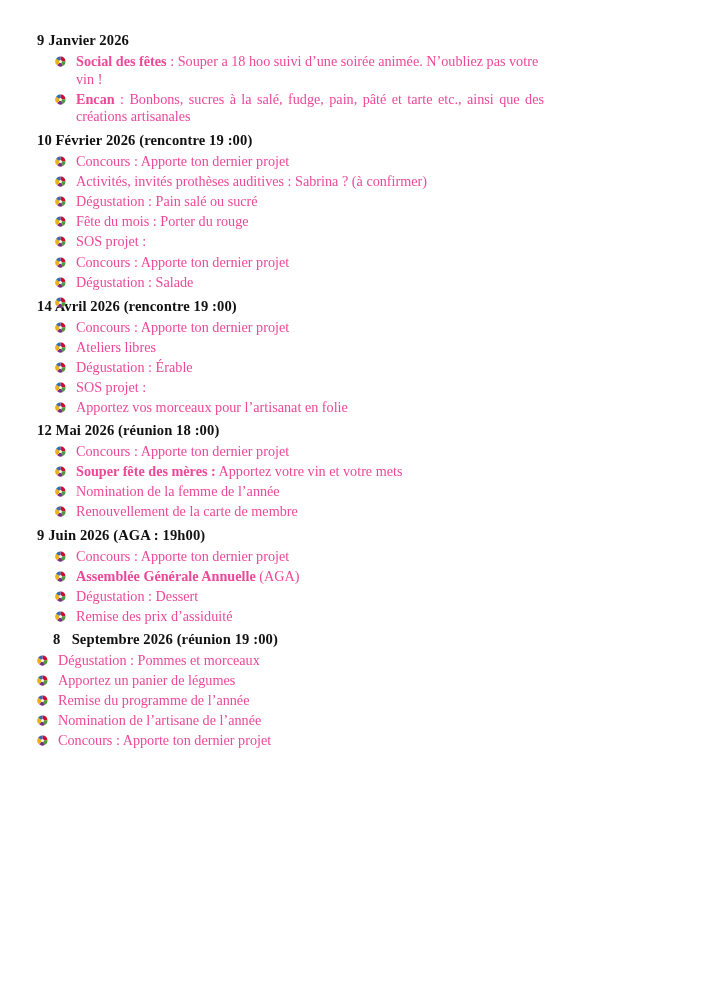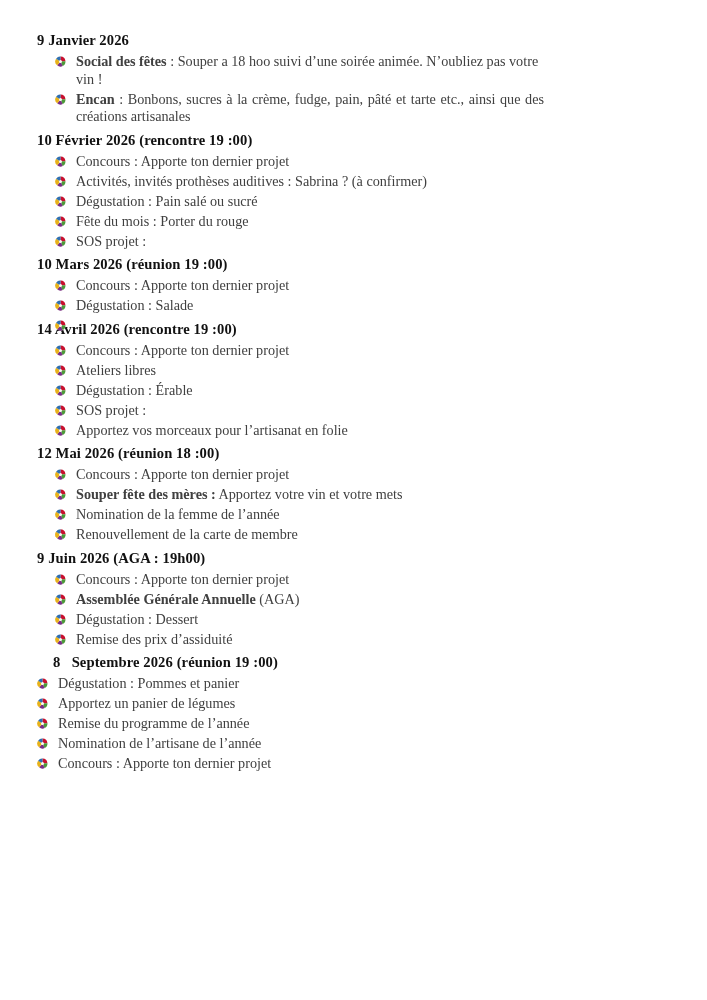--- a/index.html
+++ b/index.html
@@ -46,21 +46,21 @@
     margin: 0;
     padding: 0 0 0 18px;
   }
 
   .item {
     position: relative;
     font-size: 14.2px;
     line-height: 17.5px;
     padding: 0 0 0 21px;
     margin: 0 0 2.5px 0;
-    color: #404040;
+    color: #ec4899;
   }
 
   .item.justified {
     text-align: justify;
     text-justify: inter-word;
     padding-right: 6px;
   }
 
   .bullet {
     position: absolute;
@@ -101,21 +101,21 @@
                 <circle cx="5.5" cy="5.6" r="1.5" fill="#fdfbf4"></circle>
               </svg></span><span class="strong">Social des fêtes</span><span> : Souper a 18 hoo suivi d’une soirée animée. N’oubliez pas votre vin !</span></li>
           <li class="item justified"><span class="bullet"><svg viewBox="0 0 11 11" width="11" height="11" aria-hidden="true">
                 <circle cx="5.5" cy="5.6" r="5.1" fill="#f2eee6"></circle>
                 <path d="M5.5 0.6 A5 5 0 0 1 10.4 5.2 L5.5 5.6 Z" fill="#c8102e"></path>
                 <path d="M10.4 5.2 A5 5 0 0 1 7.6 10.1 L5.5 5.6 Z" fill="#4b9b3a"></path>
                 <path d="M7.6 10.1 A5 5 0 0 1 2.2 9.3 L5.5 5.6 Z" fill="#7a2f86"></path>
                 <path d="M2.2 9.3 A5 5 0 0 1 1.1 2.7 L5.5 5.6 Z" fill="#e8b21a"></path>
                 <path d="M1.1 2.7 A5 5 0 0 1 5.5 0.6 L5.5 5.6 Z" fill="#2f6fb0"></path>
                 <circle cx="5.5" cy="5.6" r="1.5" fill="#fdfbf4"></circle>
-              </svg></span><span class="strong">Encan</span><span> : Bonbons, sucres à la crème, fudge, pain, pâté et tarte etc., ainsi que des créations artisanales</span></li>
+              </svg></span><span class="strong">Encan</span><span> : Bonbons, sucres à la salé, fudge, pain, pâté et tarte etc., ainsi que des créations artisanales</span></li>
         </ul>
       </div>
       <div class="section">
         <div class="section-heading">10 Février 2026 (rencontre 19 :00)</div>
         <ul class="items">
           <li class="item"><span class="bullet"><svg viewBox="0 0 11 11" width="11" height="11" aria-hidden="true">
                 <circle cx="5.5" cy="5.6" r="5.1" fill="#f2eee6"></circle>
                 <path d="M5.5 0.6 A5 5 0 0 1 10.4 5.2 L5.5 5.6 Z" fill="#c8102e"></path>
                 <path d="M10.4 5.2 A5 5 0 0 1 7.6 10.1 L5.5 5.6 Z" fill="#4b9b3a"></path>
                 <path d="M7.6 10.1 A5 5 0 0 1 2.2 9.3 L5.5 5.6 Z" fill="#7a2f86"></path>
@@ -155,21 +155,20 @@
                 <path d="M5.5 0.6 A5 5 0 0 1 10.4 5.2 L5.5 5.6 Z" fill="#c8102e"></path>
                 <path d="M10.4 5.2 A5 5 0 0 1 7.6 10.1 L5.5 5.6 Z" fill="#4b9b3a"></path>
                 <path d="M7.6 10.1 A5 5 0 0 1 2.2 9.3 L5.5 5.6 Z" fill="#7a2f86"></path>
                 <path d="M2.2 9.3 A5 5 0 0 1 1.1 2.7 L5.5 5.6 Z" fill="#e8b21a"></path>
                 <path d="M1.1 2.7 A5 5 0 0 1 5.5 0.6 L5.5 5.6 Z" fill="#2f6fb0"></path>
                 <circle cx="5.5" cy="5.6" r="1.5" fill="#fdfbf4"></circle>
               </svg></span><span>SOS projet :</span></li>
         </ul>
       </div>
       <div class="section">
-        <div class="section-heading">10 Mars 2026 (réunion 19 :00)</div>
         <ul class="items">
           <li class="item"><span class="bullet"><svg viewBox="0 0 11 11" width="11" height="11" aria-hidden="true">
                 <circle cx="5.5" cy="5.6" r="5.1" fill="#f2eee6"></circle>
                 <path d="M5.5 0.6 A5 5 0 0 1 10.4 5.2 L5.5 5.6 Z" fill="#c8102e"></path>
                 <path d="M10.4 5.2 A5 5 0 0 1 7.6 10.1 L5.5 5.6 Z" fill="#4b9b3a"></path>
                 <path d="M7.6 10.1 A5 5 0 0 1 2.2 9.3 L5.5 5.6 Z" fill="#7a2f86"></path>
                 <path d="M2.2 9.3 A5 5 0 0 1 1.1 2.7 L5.5 5.6 Z" fill="#e8b21a"></path>
                 <path d="M1.1 2.7 A5 5 0 0 1 5.5 0.6 L5.5 5.6 Z" fill="#2f6fb0"></path>
                 <circle cx="5.5" cy="5.6" r="1.5" fill="#fdfbf4"></circle>
               </svg></span><span>Concours : Apporte ton dernier projet</span></li>
@@ -338,21 +337,21 @@
         <div class="section-heading indented">8   Septembre 2026 (réunion 19 :00)</div>
         <ul class="items">
           <li class="item"><span class="bullet"><svg viewBox="0 0 11 11" width="11" height="11" aria-hidden="true">
                 <circle cx="5.5" cy="5.6" r="5.1" fill="#f2eee6"></circle>
                 <path d="M5.5 0.6 A5 5 0 0 1 10.4 5.2 L5.5 5.6 Z" fill="#c8102e"></path>
                 <path d="M10.4 5.2 A5 5 0 0 1 7.6 10.1 L5.5 5.6 Z" fill="#4b9b3a"></path>
                 <path d="M7.6 10.1 A5 5 0 0 1 2.2 9.3 L5.5 5.6 Z" fill="#7a2f86"></path>
                 <path d="M2.2 9.3 A5 5 0 0 1 1.1 2.7 L5.5 5.6 Z" fill="#e8b21a"></path>
                 <path d="M1.1 2.7 A5 5 0 0 1 5.5 0.6 L5.5 5.6 Z" fill="#2f6fb0"></path>
                 <circle cx="5.5" cy="5.6" r="1.5" fill="#fdfbf4"></circle>
-              </svg></span><span>Dégustation : Pommes et panier</span></li>
+              </svg></span><span>Dégustation : Pommes et morceaux</span></li>
           <li class="item"><span class="bullet"><svg viewBox="0 0 11 11" width="11" height="11" aria-hidden="true">
                 <circle cx="5.5" cy="5.6" r="5.1" fill="#f2eee6"></circle>
                 <path d="M5.5 0.6 A5 5 0 0 1 10.4 5.2 L5.5 5.6 Z" fill="#c8102e"></path>
                 <path d="M10.4 5.2 A5 5 0 0 1 7.6 10.1 L5.5 5.6 Z" fill="#4b9b3a"></path>
                 <path d="M7.6 10.1 A5 5 0 0 1 2.2 9.3 L5.5 5.6 Z" fill="#7a2f86"></path>
                 <path d="M2.2 9.3 A5 5 0 0 1 1.1 2.7 L5.5 5.6 Z" fill="#e8b21a"></path>
                 <path d="M1.1 2.7 A5 5 0 0 1 5.5 0.6 L5.5 5.6 Z" fill="#2f6fb0"></path>
                 <circle cx="5.5" cy="5.6" r="1.5" fill="#fdfbf4"></circle>
               </svg></span><span>Apportez un panier de légumes</span></li>
           <li class="item"><span class="bullet"><svg viewBox="0 0 11 11" width="11" height="11" aria-hidden="true">

